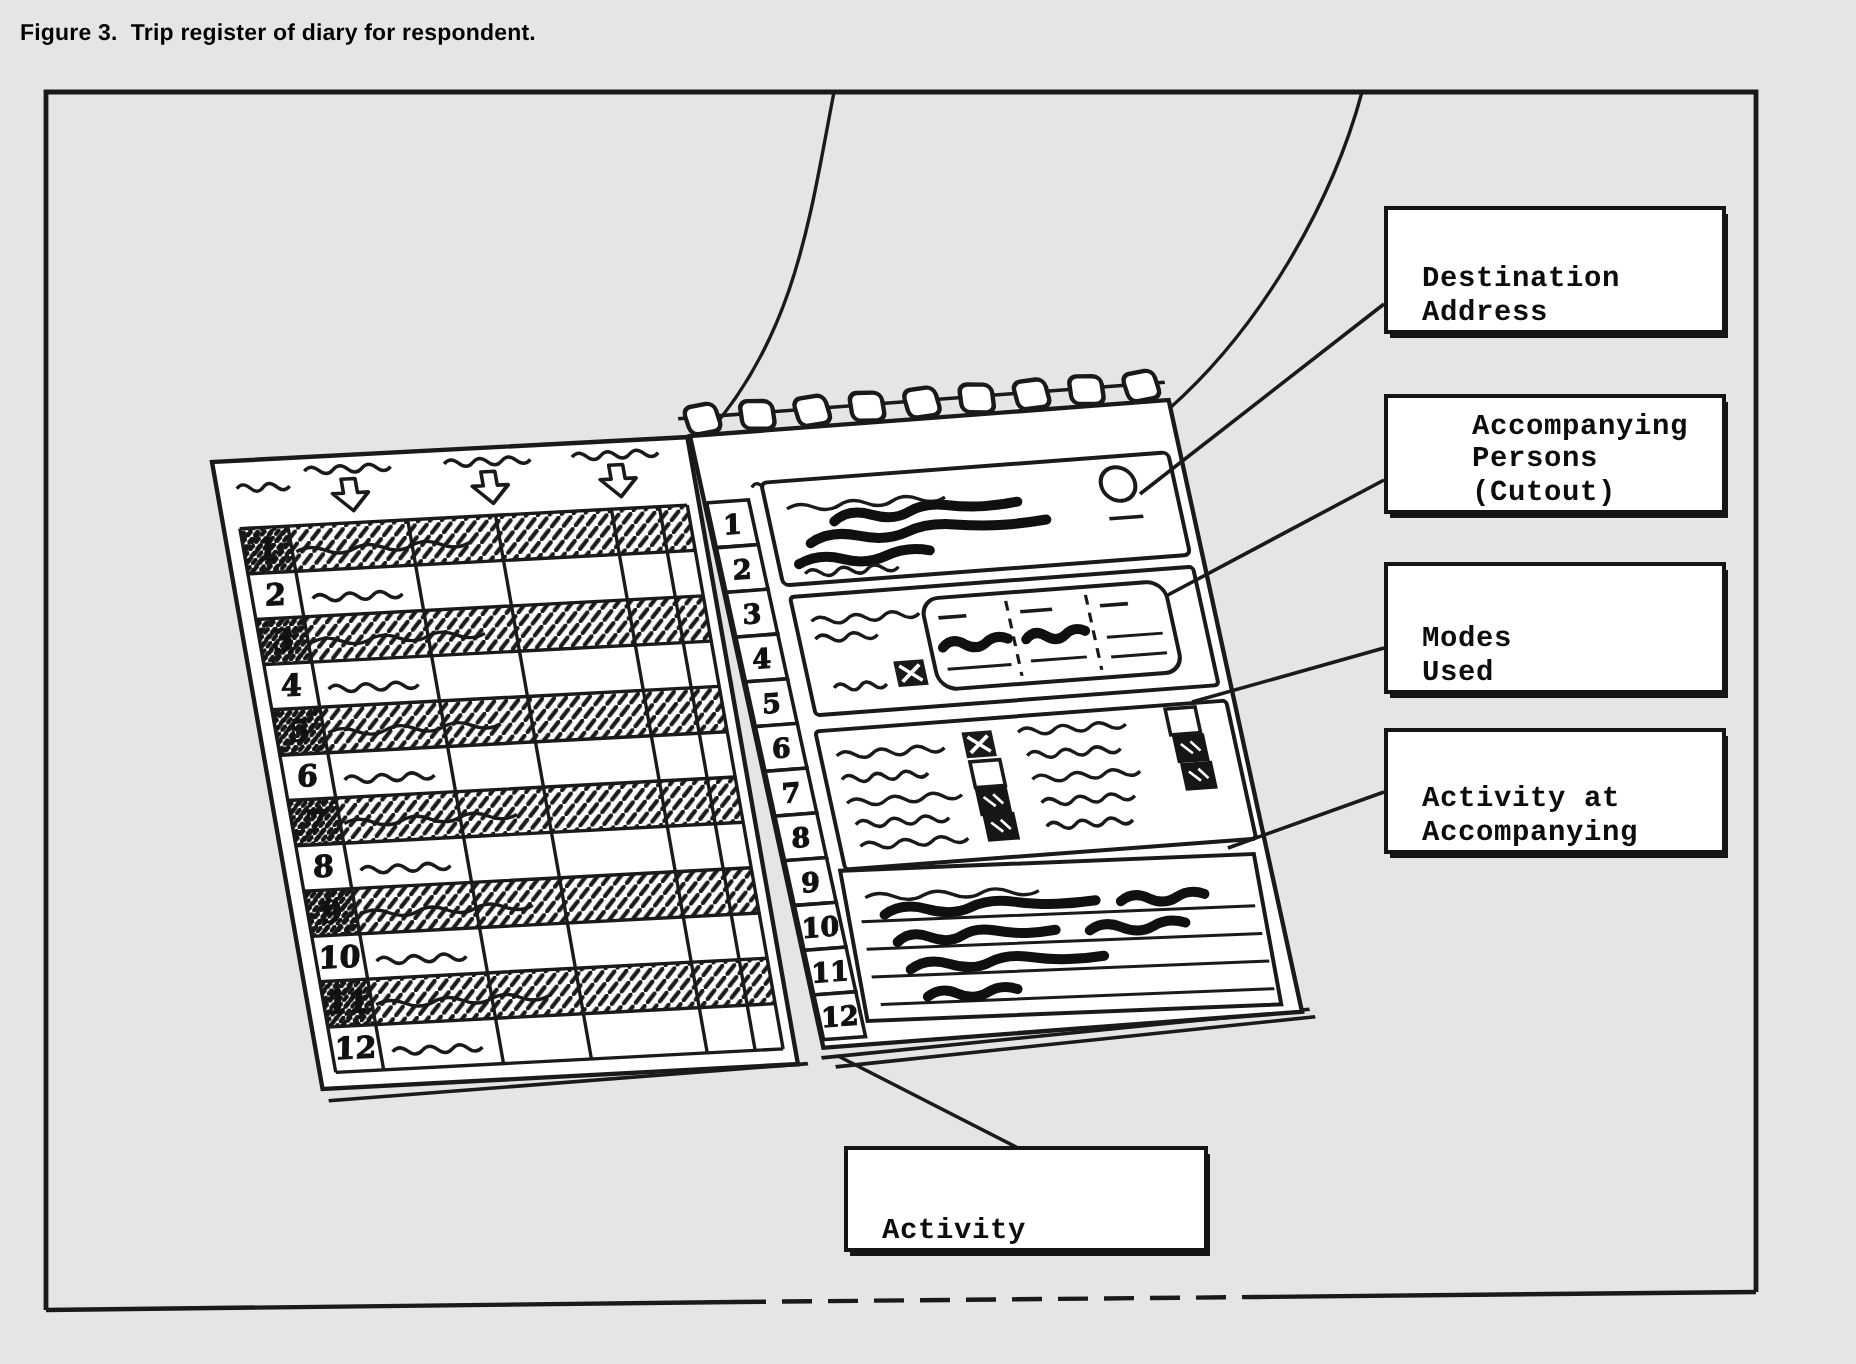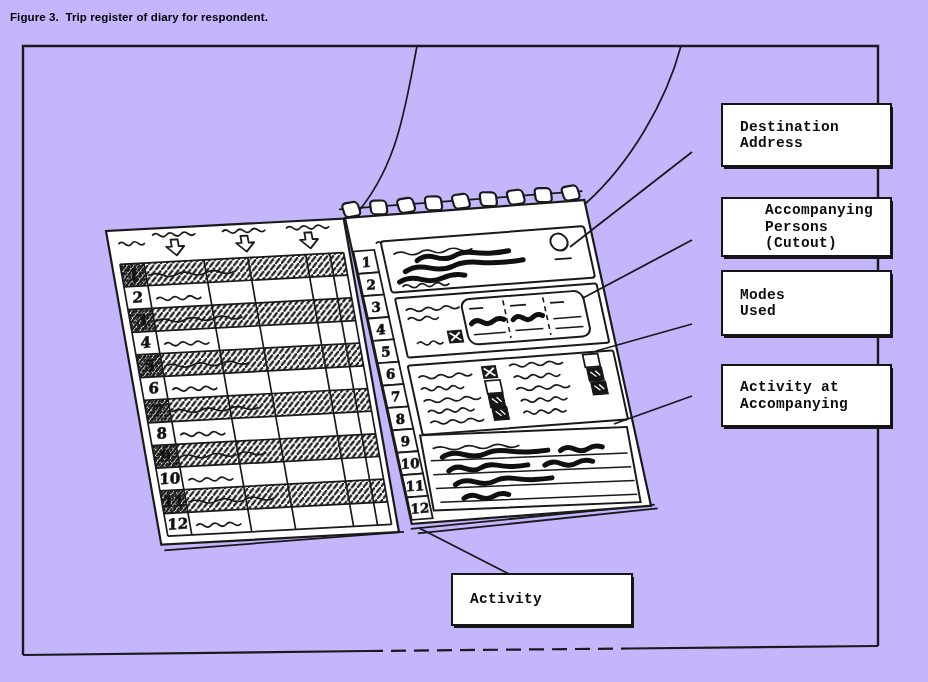--- a/index.html
+++ b/index.html
@@ -1,24 +1,24 @@
 <!DOCTYPE html>
 <html><head>
 <meta charset="utf-8">
 <style>
   html,body{margin:0;padding:0;background:#fff;}
-  #stage{position:relative;width:928px;height:682px;background:#c4b5fd;overflow:hidden;
+  #stage{position:relative;width:928px;height:682px;background:#e5e5e5;overflow:hidden;
          font-family:"Liberation Sans",sans-serif;}
   #caption{position:absolute;left:10px;top:10px;font:700 11.5px/14px "Liberation Sans",sans-serif;
            color:#000;white-space:pre;letter-spacing:.1px;}
   svg{position:absolute;left:0;top:0;}
   .lbl{position:absolute;box-sizing:border-box;background:#fff;border:2.5px solid #151515;
-       box-shadow:2px 3px 0 -1px #151515;display:flex;align-items:center;padding-left:17px;
+       box-shadow:2px 3px 0 -1px #151515;display:flex;align-items:flex-end;padding-left:17px;
        font:700 14.5px/16.5px "Liberation Mono","DejaVu Sans Mono",monospace;color:#0d0d0d;
-       white-space:pre-line;letter-spacing:.3px;margin-left:29px;}
+       white-space:pre-line;letter-spacing:.3px;}
   .w{stroke:#1a1a1a;stroke-width:1.7;fill:none;vector-effect:non-scaling-stroke;}
   .s{stroke:#101010;stroke-width:5;fill:none;stroke-linecap:round;vector-effect:non-scaling-stroke;}
   .ink{stroke:#1a1a1a;fill:none;}
   .hand{font:italic 700 15px "DejaVu Serif",serif;fill:#111;stroke:#111;stroke-width:.55;}
   .hand2{font:italic 700 13.5px "DejaVu Serif",serif;fill:#111;stroke:#111;stroke-width:.55;}
 </style>
 </head>
 <body>
 
 <div id="stage">
@@ -249,21 +249,21 @@
 
   <div class="lbl" style="left:692px;top:103px;width:171px;height:64px;">
     <span>Destination
 Address</span>
   </div>
   <div class="lbl" style="left:692px;top:197px;width:171px;height:60px;padding-left:42px;">
     <span>Accompanying
 Persons
 (Cutout)</span>
   </div>
-  <div class="lbl" style="left:692px;top:270px;width:171px;height:66px;">
+  <div class="lbl" style="left:692px;top:281px;width:171px;height:66px;">
     <span>Modes
 Used</span>
   </div>
   <div class="lbl" style="left:692px;top:364px;width:171px;height:63px;">
     <span>Activity at
 Accompanying</span>
   </div>
   <div class="lbl" style="left:422px;top:573px;width:182px;height:53px;">
     <span>Activity</span>
   </div>

